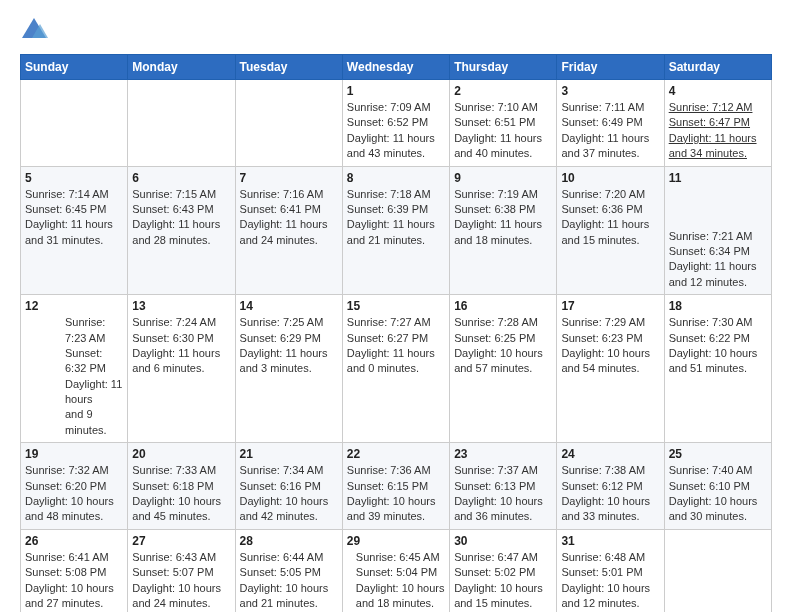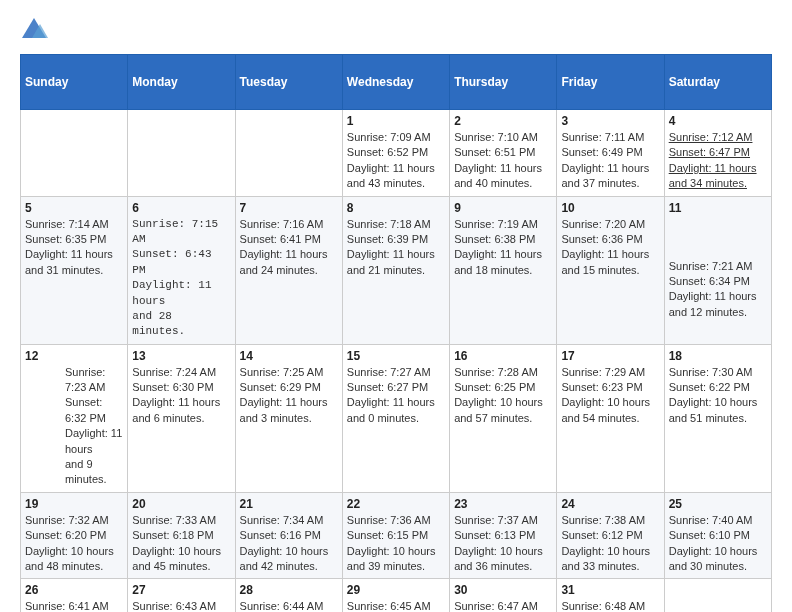--- a/index.html
+++ b/index.html
@@ -61,21 +61,21 @@
     .calendar {
       width: 100%;
       border-collapse: collapse;
       table-layout: fixed;
     }
     .calendar th {
       background: #2d6cc0;
       color: #fff;
       font-size: 12px;
       font-weight: bold;
-      padding: 20px 4px;
+      padding: 5px 4px;
       text-align: left;
       border: 1px solid #2060b0;
     }
     .calendar td {
       border: 1px solid #ccc;
       vertical-align: top;
       padding: 4px 4px 4px 4px;
       font-size: 9.5px;
       color: #333;
       height: 82px;
@@ -163,27 +163,27 @@
             <div class="day-info" style="white-space: pre-line; text-decoration: underline;">Sunrise: 7:12 AM
 Sunset: 6:47 PM
 Daylight: 11 hours
 and 34 minutes.</div>
           </td>
         </tr>
         <tr>
           <td>
             <div class="day-number">5</div>
             <div class="day-info" style="white-space: pre-line;">Sunrise: 7:14 AM
-Sunset: 6:35 PM
+Sunset: 6:45 PM
 Daylight: 11 hours
 and 31 minutes.</div>
           </td>
           <td>
             <div class="day-number">6</div>
-            <div class="day-info" style="white-space: pre-line; font-family: Liberation Mono, monospace;">Sunrise: 7:15 AM
+            <div class="day-info" style="white-space: pre-line;">Sunrise: 7:15 AM
 Sunset: 6:43 PM
 Daylight: 11 hours
 and 28 minutes.</div>
           </td>
           <td>
             <div class="day-number">7</div>
             <div class="day-info" style="white-space: pre-line;">Sunrise: 7:16 AM
 Sunset: 6:41 PM
 Daylight: 11 hours
 and 24 minutes.</div>
@@ -336,21 +336,21 @@
           </td>
           <td>
             <div class="day-number">28</div>
             <div class="day-info" style="white-space: pre-line;">Sunrise: 6:44 AM
 Sunset: 5:05 PM
 Daylight: 10 hours
 and 21 minutes.</div>
           </td>
           <td>
             <div class="day-number">29</div>
-            <div class="day-info" style="white-space: pre-line;">Sunrise: 6:45 AM
+            <div class="day-info" style="white-space: pre-line; margin-left: 9px;">Sunrise: 6:45 AM
 Sunset: 5:04 PM
 Daylight: 10 hours
 and 18 minutes.</div>
           </td>
           <td>
             <div class="day-number">30</div>
             <div class="day-info" style="white-space: pre-line;">Sunrise: 6:47 AM
 Sunset: 5:02 PM
 Daylight: 10 hours
 and 15 minutes.</div>

